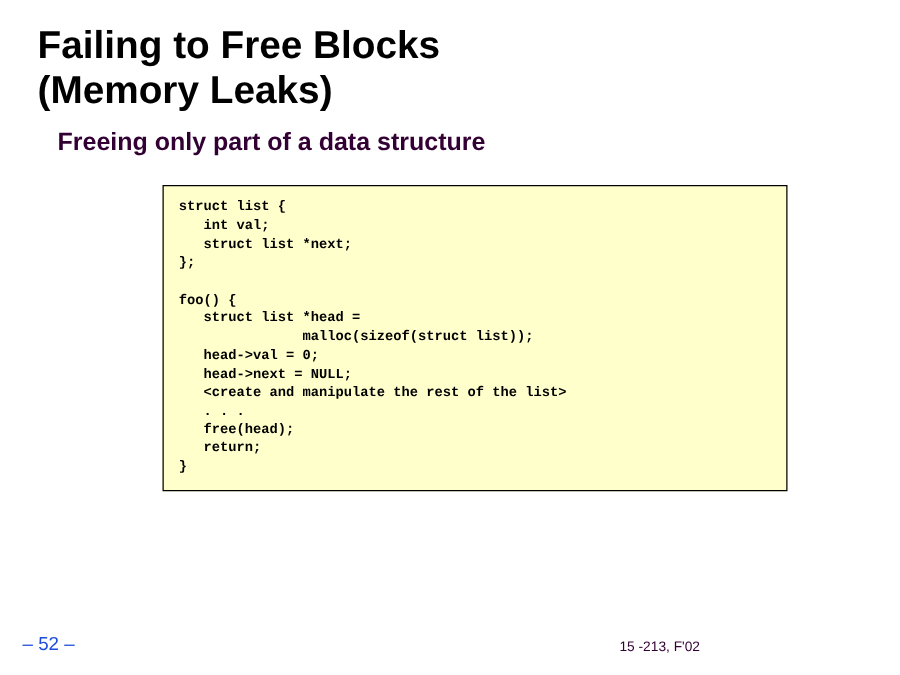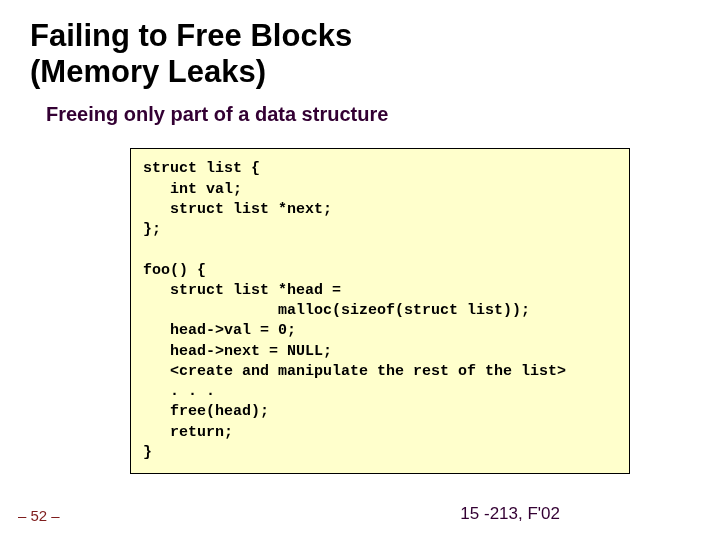--- a/index.html
+++ b/index.html
@@ -32,39 +32,39 @@
     color: #330033;
     margin: 0 0 22px 16px;
   }
   .code-box {
     margin-left: 100px;
     width: 500px;
     background: #ffffcc;
     border: 1px solid #000000;
     padding: 10px 20px 10px 12px;
     font-family: "Courier New", Courier, monospace;
-    font-size: 15px;
+    font-size: 11px;
     font-weight: bold;
     color: #000000;
     line-height: 1.35;
     white-space: pre;
     box-sizing: border-box;
   }
   .footer-left {
     position: absolute;
     left: 18px;
     bottom: 16px;
     font-size: 15px;
-    color: #7f1d1d;
+    color: #1d4ed8;
   }
   .footer-right {
     position: absolute;
     right: 20px;
     bottom: 16px;
-    font-size: 17px;
+    font-size: 11px;
     color: #330033;
   }
 </style>
 </head>
 <body>
 
 <div class="slide">
 
   <h1 class="title">Failing to Free Blocks<br>(Memory Leaks)</h1>
 

